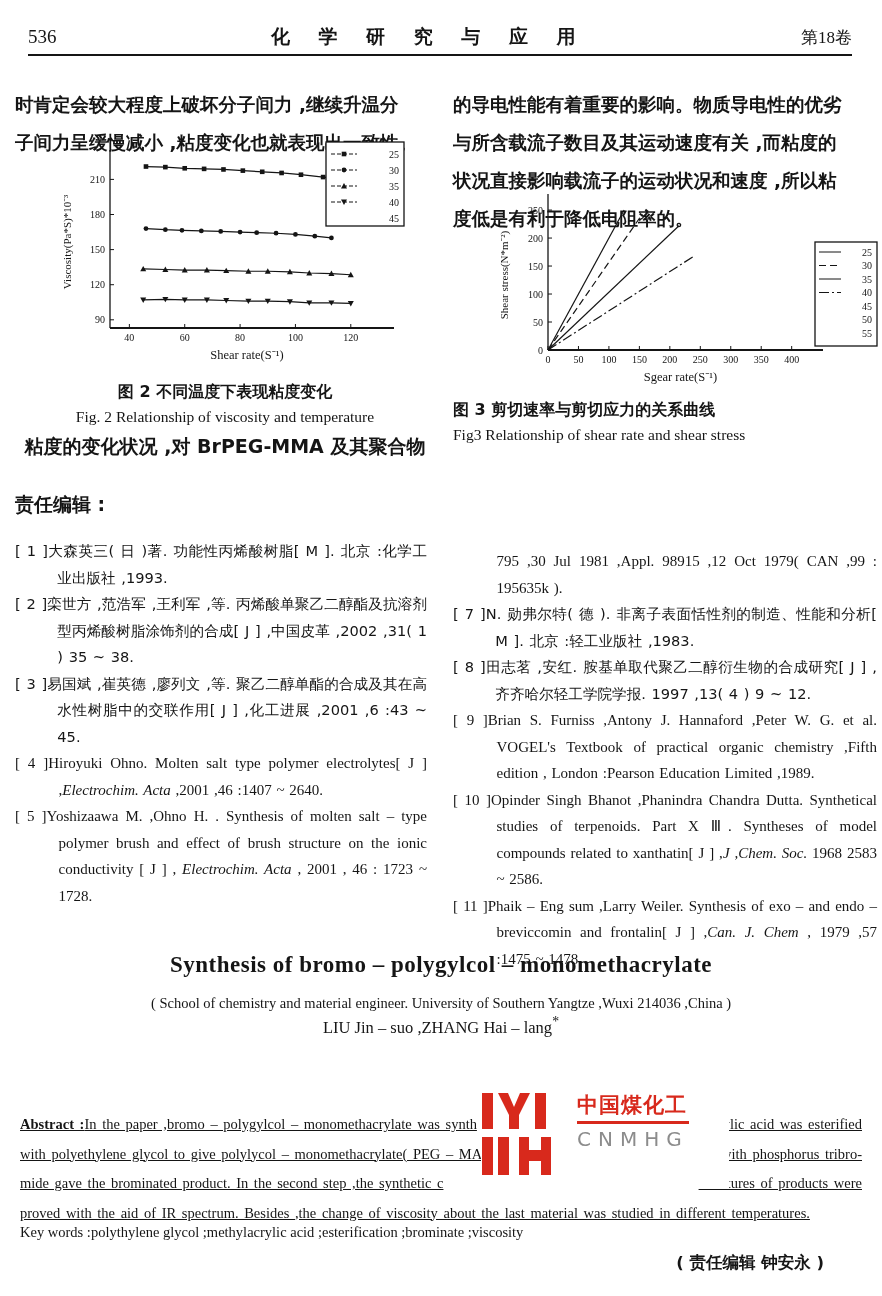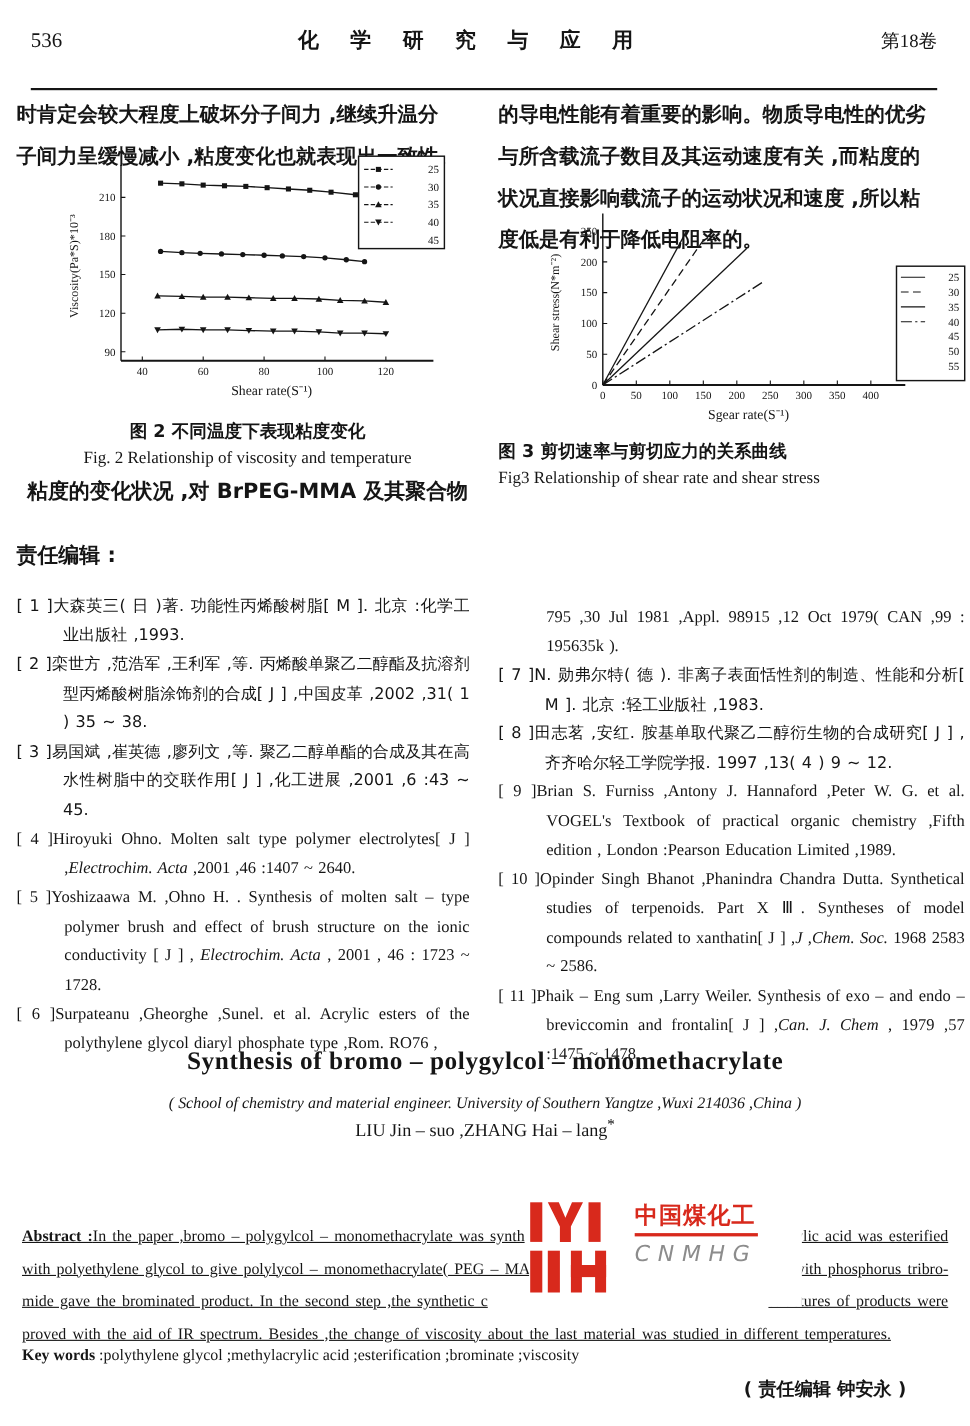--- a/index.html
+++ b/index.html
@@ -1,21 +1,21 @@
 <!DOCTYPE html>
 <html><head>
 <meta charset="utf-8">
 <style>
   html,body{margin:0;padding:0;background:#ffffff;}
   .page{position:relative;width:882px;height:1296px;background:#fff;color:#151515;
         font-family:"Liberation Serif",serif;overflow:hidden;}
   .abs{position:absolute;}
   
   .hdr{left:28px;right:30px;top:24px;display:flex;justify-content:space-between;
-       align-items:baseline;border-bottom:2.5px solid #151515;padding-bottom:30px;}
+       align-items:baseline;border-bottom:2.5px solid #151515;padding-bottom:4px;}
   .hdr-page{font-size:19px;}
   .hdr-journal{font-family:"DejaVu Sans",sans-serif;font-weight:700;font-size:19px;letter-spacing:11px;}
   .hdr-vol{font-size:17px;}
   .intro{font-family:"DejaVu Sans",sans-serif;font-weight:700;font-size:18.5px;line-height:38px;}
   
   .figcap-cn{font-family:"DejaVu Sans",sans-serif;font-weight:700;font-size:16px;}
   .figcap-en{font-size:15.5px;margin-top:5px;}
   .fig-follow{font-family:"DejaVu Sans",sans-serif;font-weight:700;font-size:19px;margin-top:8px;}
   
   .ref-head{font-family:"DejaVu Sans",sans-serif;font-weight:700;font-size:19px;}
@@ -25,28 +25,28 @@
   .ref.cjk{font-family:"DejaVu Sans",sans-serif;font-size:14.6px;}
   .ref em{font-style:italic;}
   
   .ptitle{width:100%;text-align:center;font-weight:700;font-size:23px;letter-spacing:.5px;}
   .pauthors{width:100%;text-align:center;font-size:16.5px;}
   .paffil{width:100%;text-align:center;font-size:14.5px;}
   .abstract{font-size:14.5px;line-height:29.5px;text-align:justify;word-spacing:2px;}
   .abs-line{display:flex;justify-content:space-between;white-space:nowrap;}
   .abstract b{font-weight:700;}
   .kw{font-size:14.5px;}
-  .kw b{font-weight:700;}
+  .kw b{font-weight:400;}
   .editor{font-family:"DejaVu Sans",sans-serif;font-weight:700;font-size:16.5px;}
   
   .wm{display:flex;align-items:flex-start;background:#fff;padding:2px 0 0 0;}
   .wm-txt{margin-left:8px;}
   .wm-cn{color:#d8291c;font-family:"DejaVu Sans",sans-serif;font-weight:700;font-size:21px;
          letter-spacing:1px;border-bottom:3px solid #d8291c;padding-bottom:2px;}
-  .wm-en{color:#8c8c8c;font-family:"DejaVu Sans",sans-serif;font-size:20px;letter-spacing:7px;margin-top:3px;font-style:italic;}
+  .wm-en{color:#8c8c8c;font-family:"DejaVu Sans",sans-serif;font-size:20px;letter-spacing:7px;margin-top:3px;}
   svg text{font-family:"Liberation Serif",serif;fill:#151515;}
 </style>
 </head>
 <body>
 
 <div class="page">
 
   <div class="abs hdr">
     <span class="hdr-page">536</span>
     <span class="hdr-journal">化 学 研 究 与 应 用</span>
@@ -219,36 +219,35 @@
     <div class="figcap-en">Fig3  Relationship of shear rate and shear stress</div>
   </div>
 
   <div class="abs ref-head" style="left:15px;top:492px;">责任编辑 :</div>
   <div class="abs" style="left:15px;top:538px;width:412px;" id="refs-left">
       <div class="ref cjk"><span>[ 1 ]</span><span>大森英三( 日 )著. 功能性丙烯酸树脂[ M ]. 北京 :化学工业出版社 ,1993.</span></div>
       <div class="ref cjk"><span>[ 2 ]</span><span>栾世方 ,范浩军 ,王利军 ,等. 丙烯酸单聚乙二醇酯及抗溶剂型丙烯酸树脂涂饰剂的合成[ J ] ,中国皮革 ,2002 ,31( 1 ) 35 ~ 38.</span></div>
       <div class="ref cjk"><span>[ 3 ]</span><span>易国斌 ,崔英德 ,廖列文 ,等. 聚乙二醇单酯的合成及其在高水性树脂中的交联作用[ J ] ,化工进展 ,2001 ,6 :43 ~ 45.</span></div>
       <div class="ref"><span>[ 4 ]</span><span>Hiroyuki Ohno. Molten salt type polymer electrolytes[ J ] ,</span><em>Electrochim. Acta</em><span> ,2001 ,46 :1407 ~ 2640.</span></div>
       <div class="ref"><span>[ 5 ]</span><span>Yoshizaawa M. ,Ohno H. . Synthesis of molten salt – type polymer brush and effect of brush structure on the ionic conductivity [ J ] , </span><em>Electrochim.  Acta</em><span> , 2001 , 46 : 1723 ~ 1728.</span></div>
-      <div class="ref"><span>[ 6 ]</span><span>Surpateanu ,Gheorghe ,Sunel. et al. Acrylic esters of the polythylene glycol diaryl phosphate type ,Rom. RO76 ,</span></div>
     </div>
   <div class="abs" style="left:453px;top:548px;width:424px;" id="refs-right">
       <div class="ref cont"><span>795 ,30 Jul 1981 ,Appl. 98915 ,12 Oct 1979( CAN ,99 : 195635k ).</span></div>
       <div class="ref cjk"><span>[ 7 ]</span><span>N. 勋弗尔特( 德 ). 非离子表面恬性剂的制造、性能和分析[ M ]. 北京 :轻工业版社 ,1983.</span></div>
       <div class="ref cjk"><span>[ 8 ]</span><span>田志茗 ,安红. 胺基单取代聚乙二醇衍生物的合成研究[ J ] ,齐齐哈尔轻工学院学报. 1997 ,13( 4 ) 9 ~ 12.</span></div>
       <div class="ref"><span>[ 9 ]</span><span>Brian S.  Furniss ,Antony J. Hannaford ,Peter W. G. et al. VOGEL's Textbook of practical organic chemistry ,Fifth edition , London :Pearson Education Limited ,1989.</span></div>
       <div class="ref"><span>[ 10 ]</span><span>Opinder Singh Bhanot ,Phanindra Chandra Dutta. Synthetical studies of terpenoids. Part X Ⅲ. Syntheses of model compounds related to xanthatin[ J ] ,</span><em>J ,Chem. Soc.</em><span> 1968 2583 ~ 2586.</span></div>
       <div class="ref"><span>[ 11 ]</span><span>Phaik – Eng sum ,Larry Weiler. Synthesis of exo – and endo – breviccomin and frontalin[ J ] ,</span><em>Can. J. Chem</em><span> , 1979 ,57 :1475 ~ 1478.</span></div>
     </div>
 
   <div class="abs ptitle" style="left:0;top:952px;">Synthesis of bromo – polygylcol – monomethacrylate</div>
   <div class="abs pauthors" style="left:0;top:1014px;">
     <span>LIU Jin – suo ,ZHANG Hai – lang</span><sup>*</sup>
   </div>
-  <div class="abs paffil" style="left:0;top:995px;font-style:italic;">( School of chemistry and material engineer. University of Southern Yangtze ,Wuxi   214036 ,China )</div>
+  <div class="abs paffil" style="left:0;top:995px;">( School of chemistry and material engineer. University of Southern Yangtze ,Wuxi   214036 ,China )</div>
 
   <div class="abs abstract" style="left:20px;top:1110px;width:842px;text-decoration:underline;">
     <div class="abs-line">
       <span><b>Abstract :</b><span>In the paper ,bromo – polygylcol – monomethacrylate was synth</span></span>
       <span>ylacrylic acid was esterified</span>
     </div>
     <div class="abs-line">
       <span>with polyethylene glycol to give polylycol – monomethacrylate( PEG – MA</span>
       <span>MA with phosphorus tribro-</span>
     </div>

